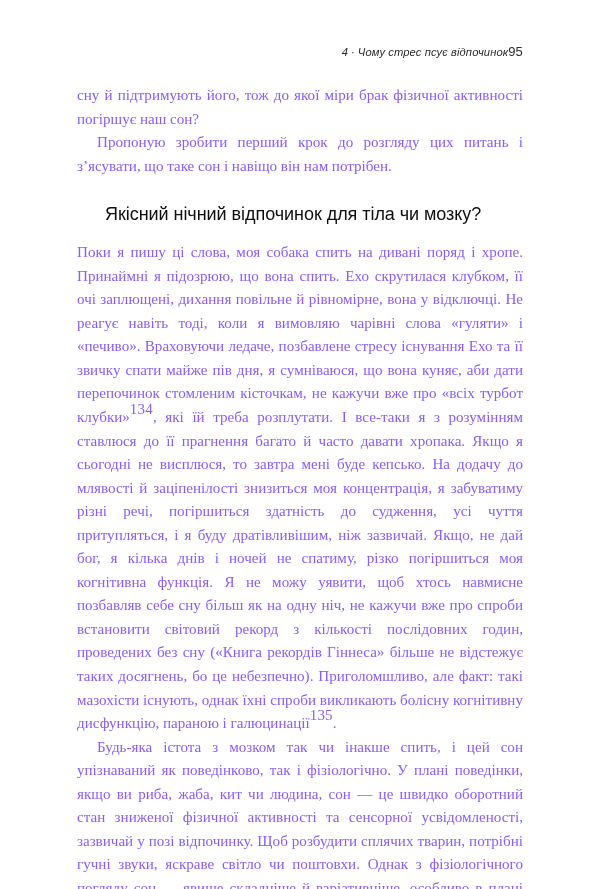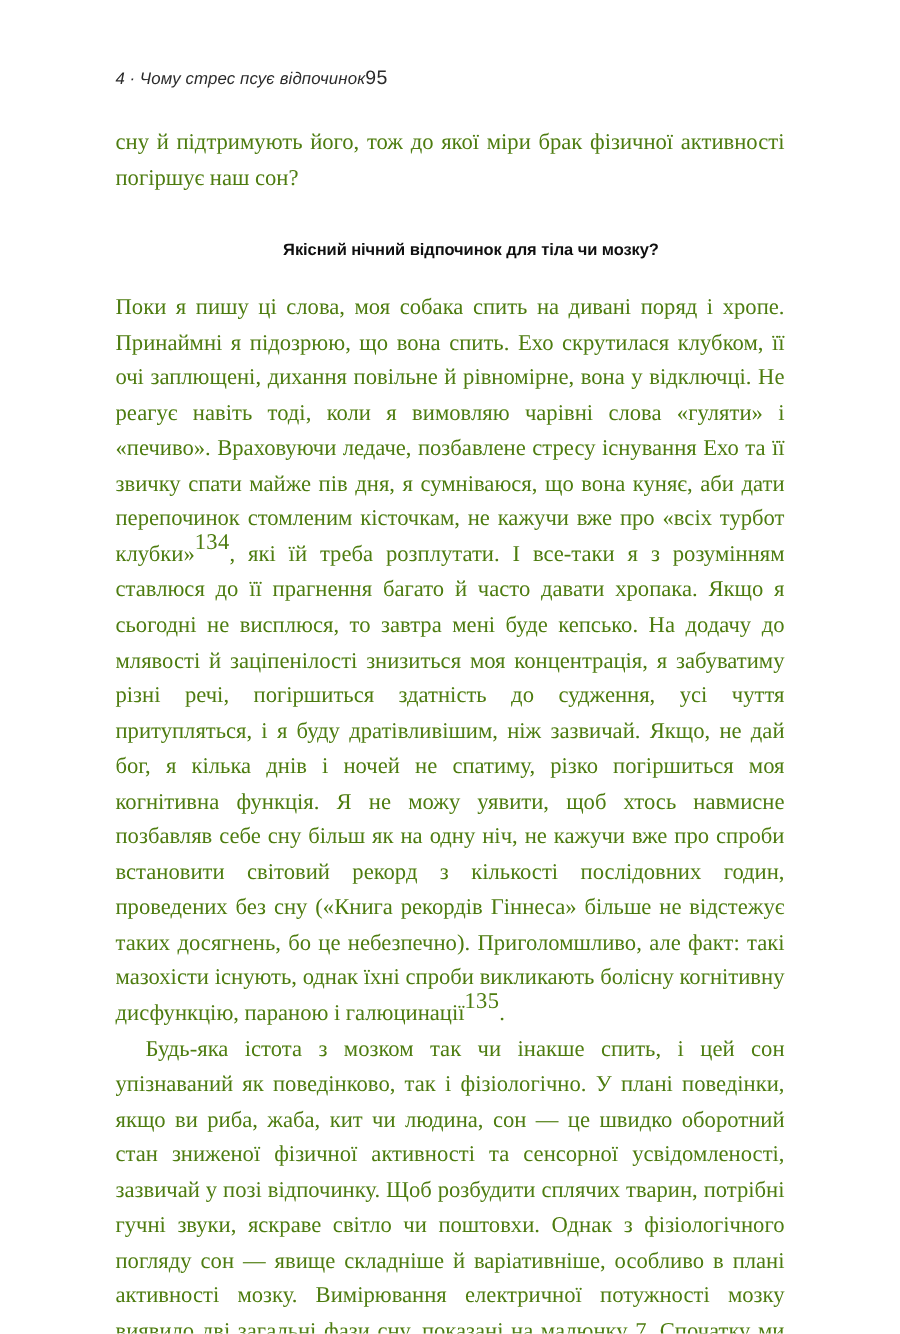--- a/index.html
+++ b/index.html
@@ -28,21 +28,21 @@
   }
 
   
   .running-head {
     position: absolute;
     left: 77px;
     top: 44px;
     width: 446px;
     display: flex;
     align-items: baseline;
-    justify-content: flex-start;
+    justify-content: flex-end;
     font-family: "Liberation Sans", "DejaVu Sans", sans-serif;
   }
   .running-head-title {
     font-style: italic;
     font-size: 11.2px;
     letter-spacing: 0.1px;
     color: #2b2b2b;
     white-space: nowrap;
   }
   .running-head-title .chapter-num {
@@ -65,40 +65,39 @@
     top: 84px;
     width: 446px;
   }
 
   p.para {
     margin: 0;
     font-size: 15.1px;
     line-height: 23.55px;
     text-align: justify;
     text-justify: inter-word;
-    color: #4d7c0f;
+    color: #8b5cf6;
     hyphens: manual;
     word-spacing: -0.1px;
   }
   p.para.indent {
     text-indent: 20px;
   }
 
   .sub-head {
     margin: 0;
     font-family: "Liberation Sans", "DejaVu Sans", sans-serif;
-    font-weight: bold;
-    font-size: 11px;
+    font-weight: normal;
+    font-size: 18px;
     line-height: 20px;
     color: #0f0f0f;
     padding-left: 28px;
     padding-top: 26px;
     padding-bottom: 17px;
     letter-spacing: -0.05px;
-    text-align: center;
   }
 
   sup.footnote-ref {
     font-size: 15px;
     line-height: 0;
     vertical-align: 0.55em;
     font-family: "Liberation Serif", "DejaVu Serif", serif;
     letter-spacing: 0.2px;
   }
 </style>
@@ -111,20 +110,21 @@
     <div class="running-head-title">
       <span class="chapter-num">4</span><span class="dot-sep">·</span><span>Чому стрес псує відпочинок</span>
     </div>
     <div class="folio">95</div>
   </div>
 
   <div class="text-block">
 
     <p class="para">сну й підтримують його, тож до якої міри брак фізичної активності погіршує наш сон?</p>
 
+    <p class="para indent">Пропоную зробити перший крок до розгляду цих питань і з’ясувати, що таке сон і навіщо він нам потрібен.</p>
 
     <h2 class="sub-head">Якісний нічний відпочинок для тіла чи мозку?</h2>
 
     <p class="para"><span>Поки я пишу ці слова, моя собака спить на дивані поряд і хропе. Принаймні я підозрюю, що вона спить. Ехо скрутилася клубком, її очі заплющені, дихання повільне й рівномірне, вона у відключці. Не реагує навіть тоді, коли я вимовляю чарівні слова «гуляти» і «печиво». Враховуючи ледаче, позбавлене стресу існування Ехо та її звичку спати майже пів дня, я сумніваюся, що вона куняє, аби дати перепочинок стомленим кісточкам, не кажучи вже про «всіх турбот клубки»</span><sup class="footnote-ref">134</sup><span>, які їй треба розплутати. І все-таки я з розумінням ставлюся до її прагнення багато й часто давати хропака. Якщо я сьогодні не висплюся, то завтра мені буде кепсько. На додачу до млявості й заціпенілості знизиться моя концентрація, я забуватиму різні речі, погіршиться здатність до судження, усі чуття притупляться, і я буду дратівливішим, ніж зазвичай. Якщо, не дай бог, я кілька днів і ночей не спатиму, різко погіршиться моя когнітивна функція. Я не можу уявити, щоб хтось навмисне позбавляв себе сну більш як на одну ніч, не кажучи вже про спроби встановити світовий рекорд з кількості послідовних годин, проведених без сну («Книга рекордів Гіннеса» більше не відстежує таких досягнень, бо це небезпечно). Приголомшливо, але факт: такі мазохісти існують, однак їхні спроби викликають болісну когнітивну дисфункцію, параною і галюцинації</span><sup class="footnote-ref">135</sup><span>.</span></p>
 
     <p class="para indent"><span>Будь-яка істота з мозком так чи інакше спить, і цей сон упізнаваний як поведінково, так і фізіологічно. У плані поведінки, якщо ви риба, жаба, кит чи людина, сон — це швидко оборотний стан зниженої фізичної активності та сенсорної усвідомленості, зазвичай у позі відпочинку. Щоб розбудити сплячих тварин, потрібні гучні звуки, яскраве світло чи поштовхи. Однак з фізіологічного погляду сон — явище складніше й варіативніше, особливо в плані активності мозку. Вимірювання електричної потужності мозку виявило дві загальні фази сну, показані на малюнку 7. Спочатку ми проходимо декілька послідовних стадій «повільного» сну (</span></p>
 
   </div>
 
 </div>

